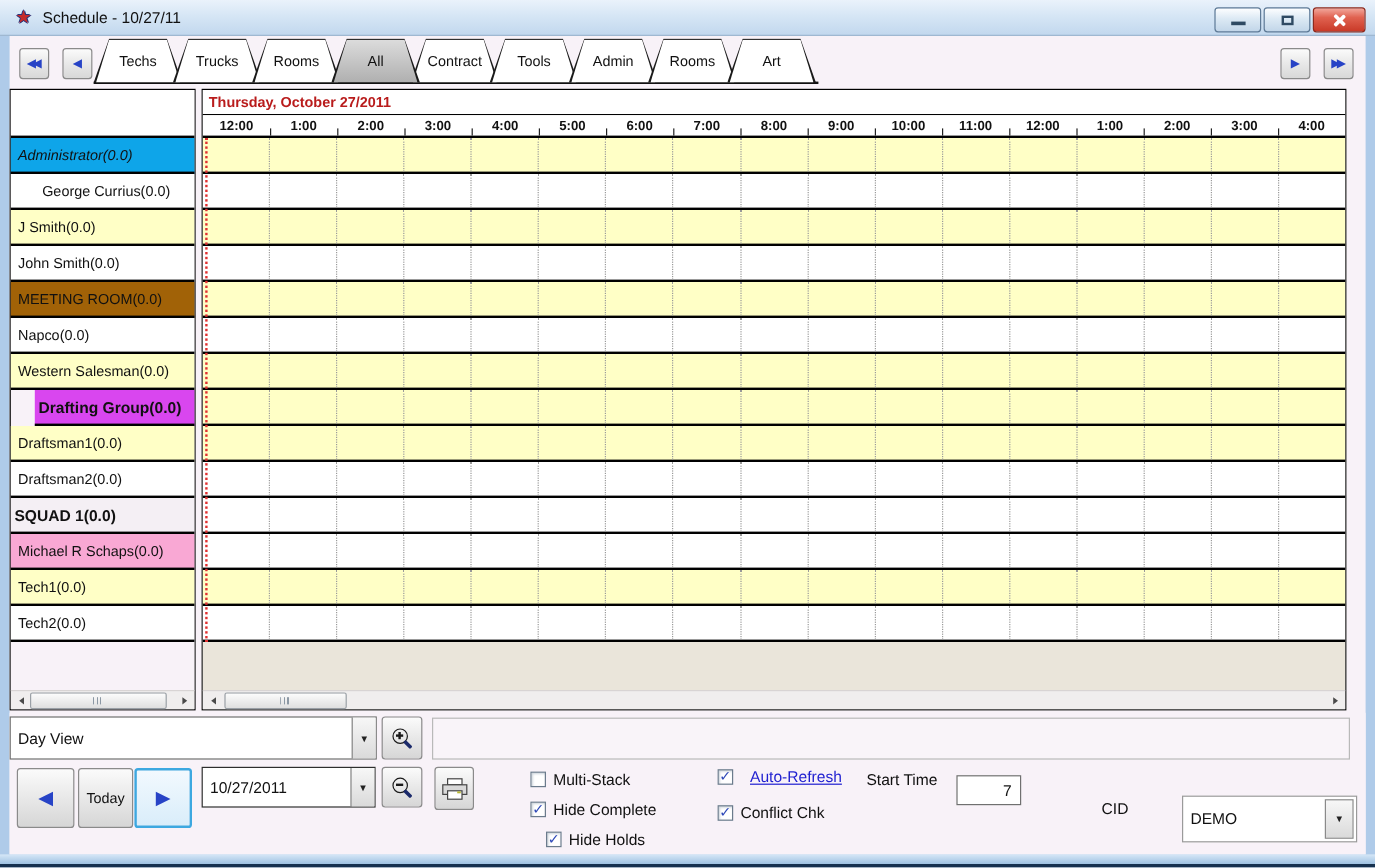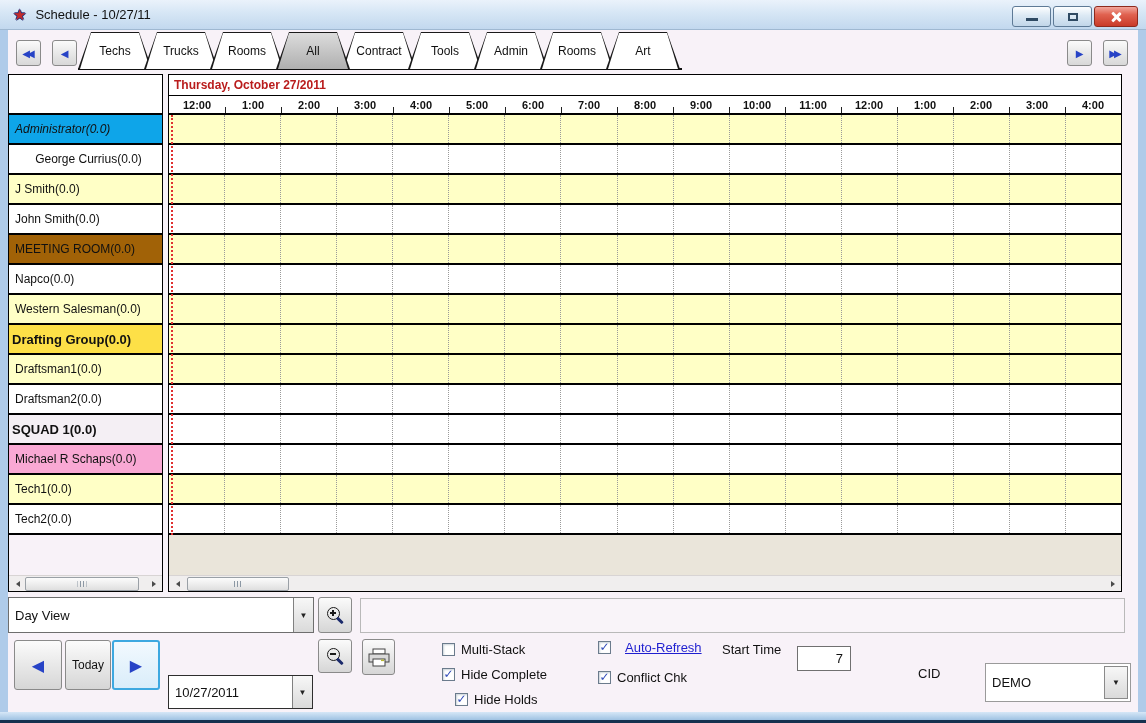--- a/index.html
+++ b/index.html
@@ -78,21 +78,21 @@
   .sthumb::after{content:'';position:absolute;left:50%;top:3px;transform:translateX(-50%);
     width:9px;height:6px;background:repeating-linear-gradient(90deg,#8C98A4 0 1px,transparent 1px 3px);}
 
   
   .bottom-panel{position:absolute;left:0;top:564px;width:1130px;height:118px;background:#F8F2F8;}
   .combo{position:absolute;background:#fff;border:1px solid #6E6E6E;box-sizing:border-box;display:flex;align-items:center;cursor:pointer;}
   .combo .val{flex:1;font-size:13px;color:#111;padding-left:6px;}
   .drop{width:19px;align-self:stretch;border-left:1px solid #808080;display:flex;align-items:center;justify-content:center;
     font-size:8px;color:#222;background:linear-gradient(#F7F7F7,#DADADA);}
   #view-combo{left:0;top:3px;width:306px;height:36px;}
-  #date-combo{left:160px;top:45px;width:145px;height:34px;border-color:#2E2E2E;margin-top:36px;}
+  #date-combo{left:160px;top:45px;width:145px;height:34px;border-color:#2E2E2E;}
   #cid-combo{left:977px;top:69px;width:146px;height:39px;border-color:#9A9A9A;}
   #cid-combo .drop{width:22px;border:1px solid #8A8A8A;margin:2px;align-self:stretch;}
 
   .sqbtn{position:absolute;border:1px solid #8A8A8A;border-radius:3px;box-sizing:border-box;
     background:linear-gradient(#FBFBFB,#EAEAEA 45%,#D6D6D6);display:flex;align-items:center;justify-content:center;cursor:pointer;}
   #zoomin-btn{left:310px;top:3px;width:34px;height:36px;}
   #zoomout-btn{left:310px;top:45px;width:34px;height:34px;}
   #print-btn{left:354px;top:45px;width:33px;height:36px;}
   #prev-day{left:6px;top:46px;width:48px;height:50px;font-size:16px;color:#2743C6;}
   #today-btn{left:57px;top:46px;width:46px;height:50px;font-size:12px;color:#111;}
@@ -228,21 +228,21 @@
           </div>
           <div class="name-row" style="background: #a16207;">
             <span>MEETING ROOM(0.0)</span>
           </div>
           <div class="name-row" style="background: rgb(255, 255, 255);">
             <span>Napco(0.0)</span>
           </div>
           <div class="name-row" style="background: rgb(255, 255, 198);">
             <span>Western Salesman(0.0)</span>
           </div>
-          <div class="name-row group" style="background: #fde047;">
+          <div class="name-row group" style="background: #d946ef; margin-left: 20px;">
             <span>Drafting Group(0.0)</span>
           </div>
           <div class="name-row" style="background: rgb(255, 255, 198);">
             <span>Draftsman1(0.0)</span>
           </div>
           <div class="name-row" style="background: rgb(255, 255, 255);">
             <span>Draftsman2(0.0)</span>
           </div>
           <div class="name-row group" style="background: rgb(244, 239, 244);">
             <span>SQUAD 1(0.0)</span>

